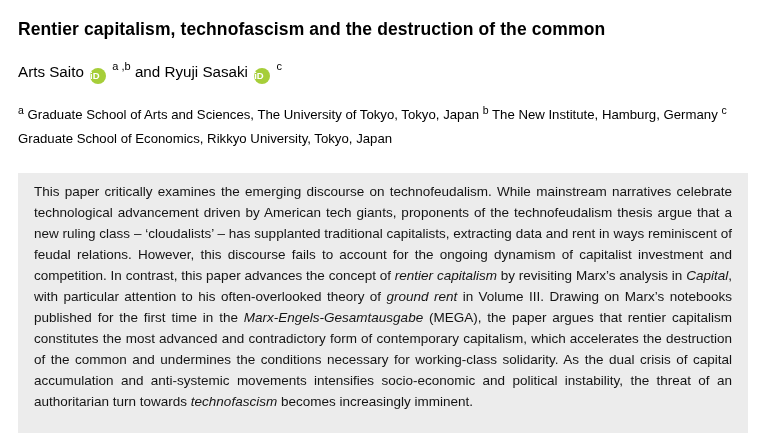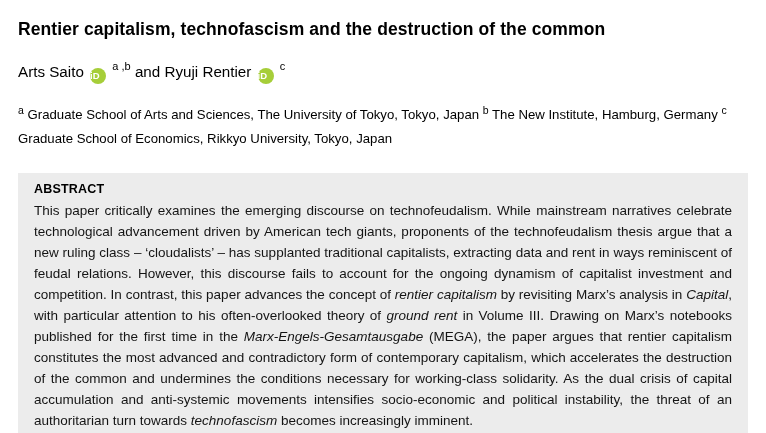--- a/index.html
+++ b/index.html
@@ -87,22 +87,21 @@
     color: #141414;
   }
 </style>
 </head>
 <body>
 
 <div class="page">
 
   <h1 class="article-title">Rentier capitalism, technofascism and the destruction of the common</h1>
 
-  <div class="byline"><span>Arts Saito </span><span class="orcid-badge">iD</span><span> </span><sup>a ,b</sup><span> and Ryuji Rentier </span><span class="orcid-badge">iD</span><span> </span><sup>c</sup></div>
+  <div class="byline"><span>Arts Saito </span><span class="orcid-badge">iD</span><span> </span><sup>a ,b</sup><span> and Ryuji Sasaki </span><span class="orcid-badge">iD</span><span> </span><sup>c</sup></div>
 
   <div class="affiliations"><sup>a</sup><span> Graduate School of Arts and Sciences, The University of Tokyo, Tokyo, Japan </span><sup>b</sup><span> The New Institute, Hamburg, Germany </span><sup>c</sup><span> Graduate School of Economics, Rikkyo University, Tokyo, Japan</span></div>
 
   <div class="abstract-box">
-    <p class="abstract-heading">ABSTRACT</p>
     <p class="abstract-body"><span>This paper critically examines the emerging discourse on technofeudalism. While mainstream narratives celebrate technological advancement driven by American tech giants, proponents of the technofeudalism thesis argue that a new ruling class – ‘cloudalists’ – has supplanted traditional capitalists, extracting data and rent in ways reminiscent of feudal relations. However, this discourse fails to account for the ongoing dynamism of capitalist investment and competition. In contrast, this paper advances the concept of </span><i>rentier capitalism</i><span> by revisiting Marx’s analysis in </span><i>Capital</i><span>, with particular attention to his often-overlooked theory of </span><i>ground rent</i><span> in Volume III. Drawing on Marx’s notebooks published for the first time in the </span><i>Marx-Engels-Gesamtausgabe</i><span> (MEGA), the paper argues that rentier capitalism constitutes the most advanced and contradictory form of contemporary capitalism, which accelerates the destruction of the common and undermines the conditions necessary for working-class solidarity. As the dual crisis of capital accumulation and anti-systemic movements intensifies socio-economic and political instability, the threat of an authoritarian turn towards </span><i>technofascism</i><span> becomes increasingly imminent.</span></p>
   </div>
 
 </div>
 
 </body></html>

